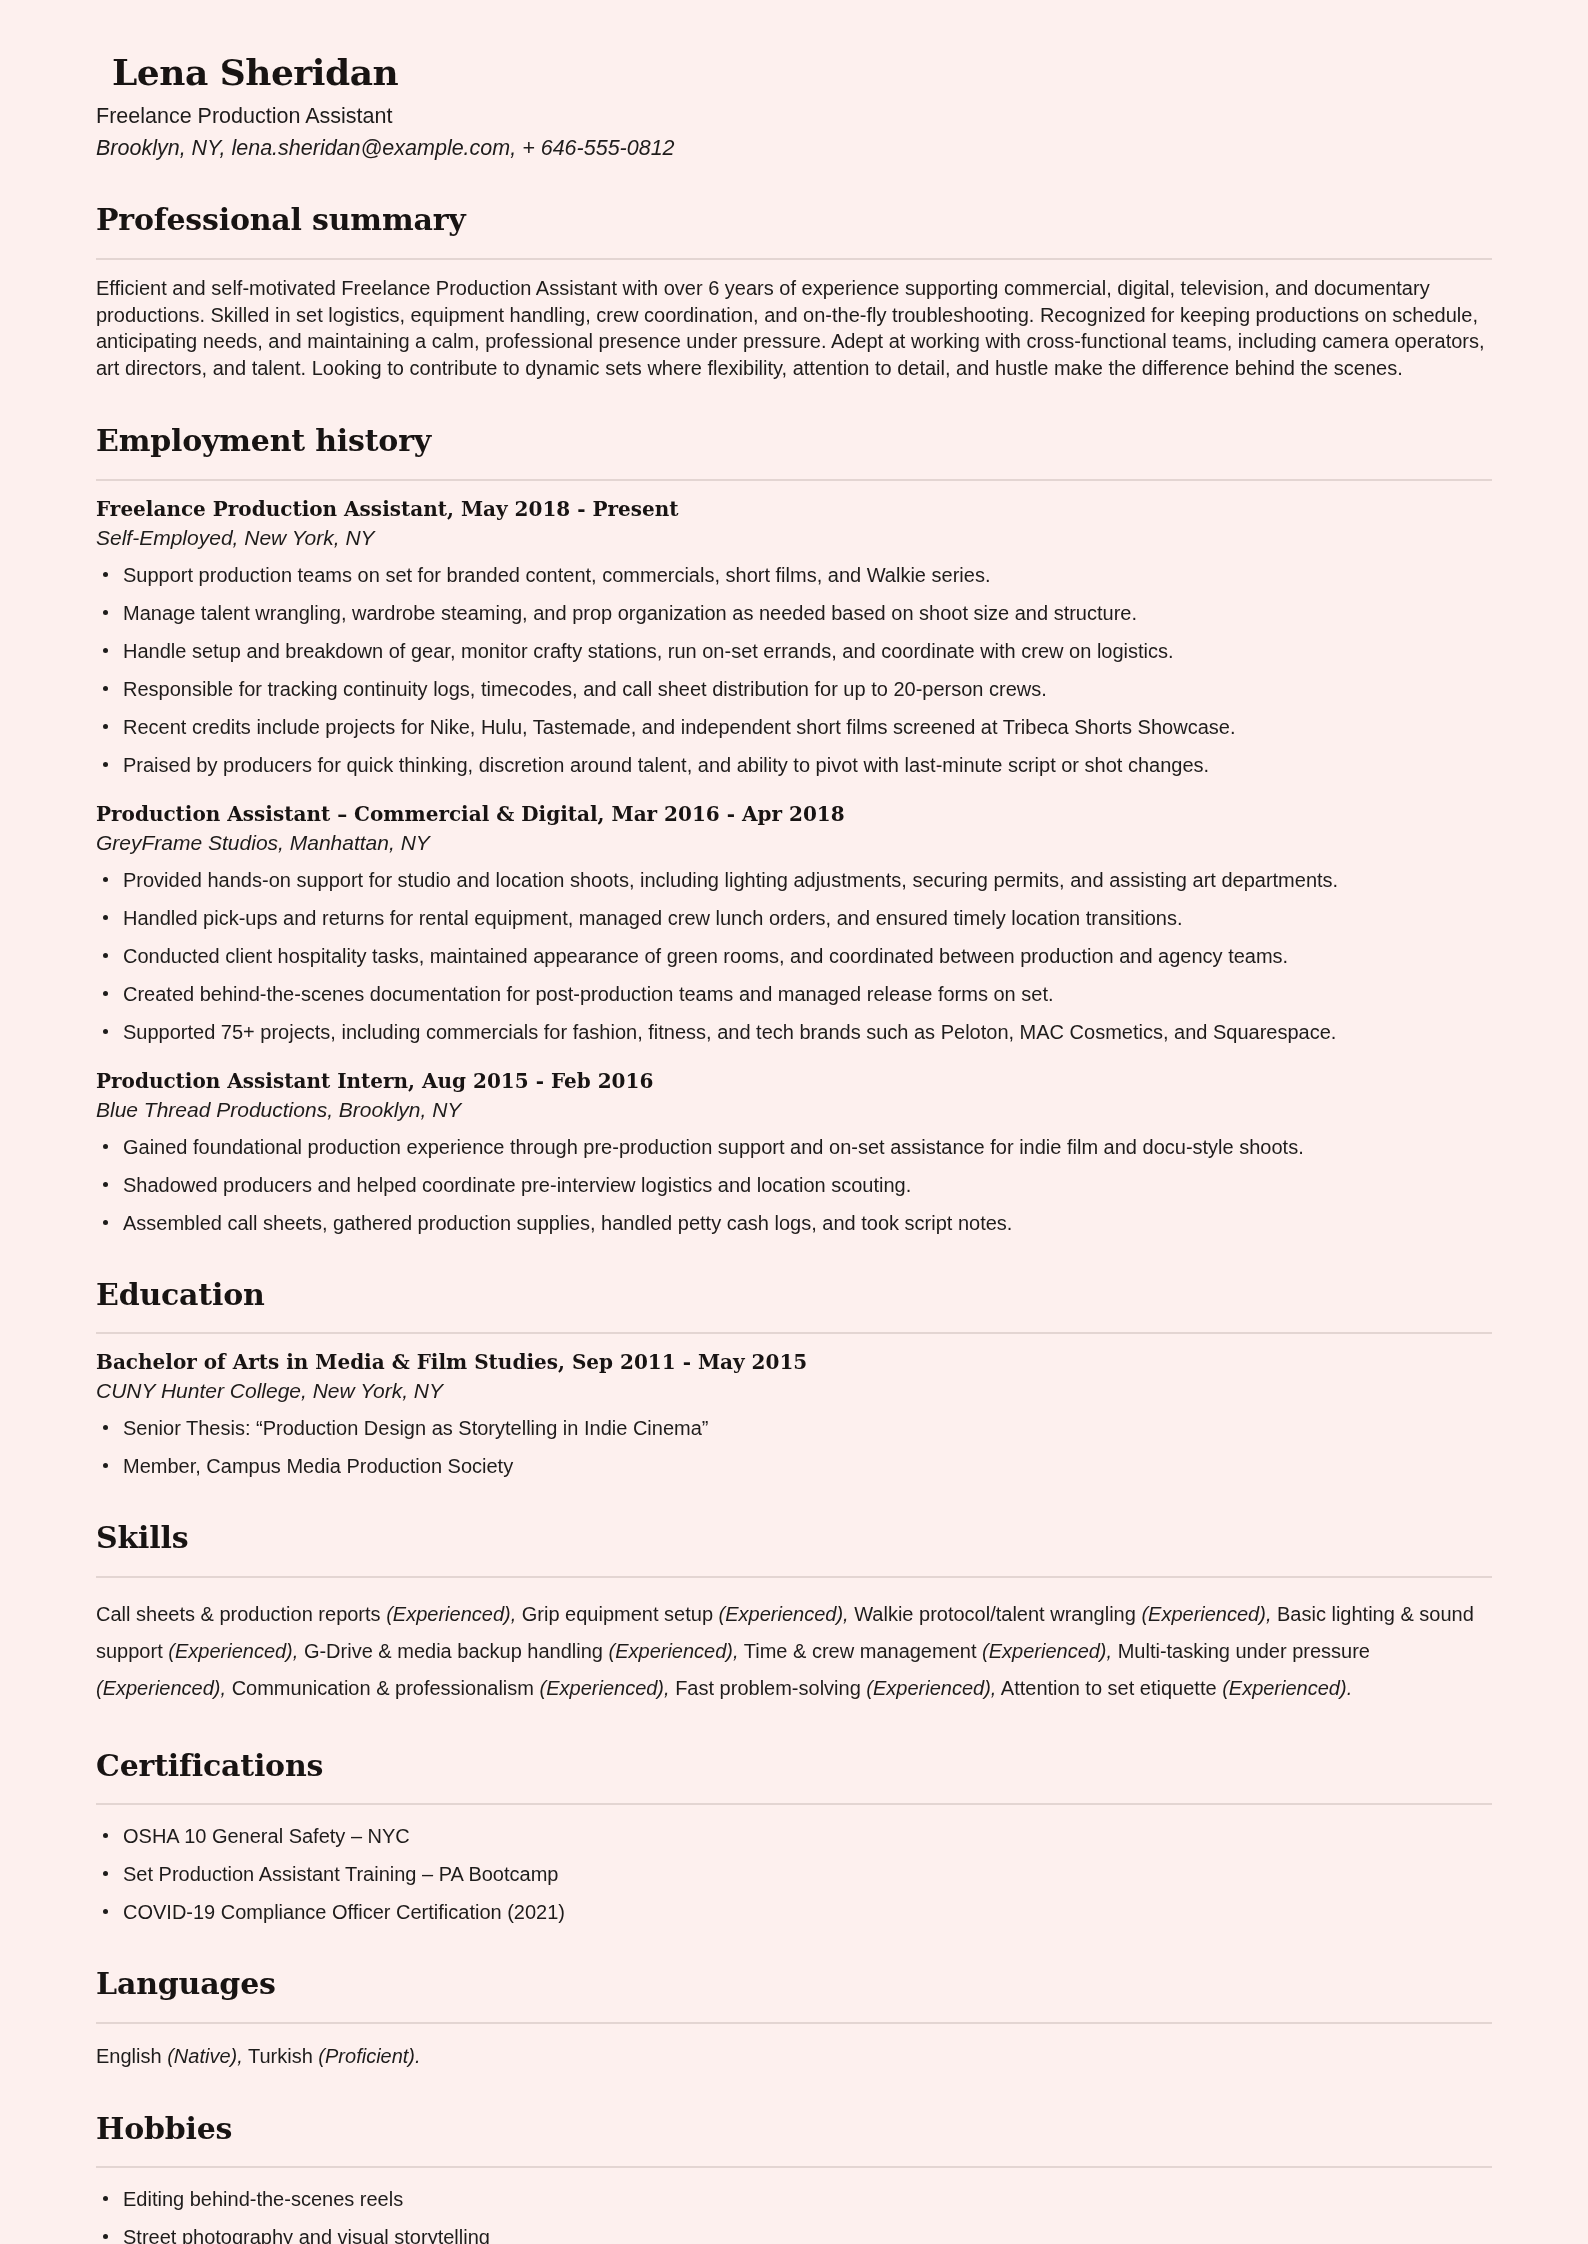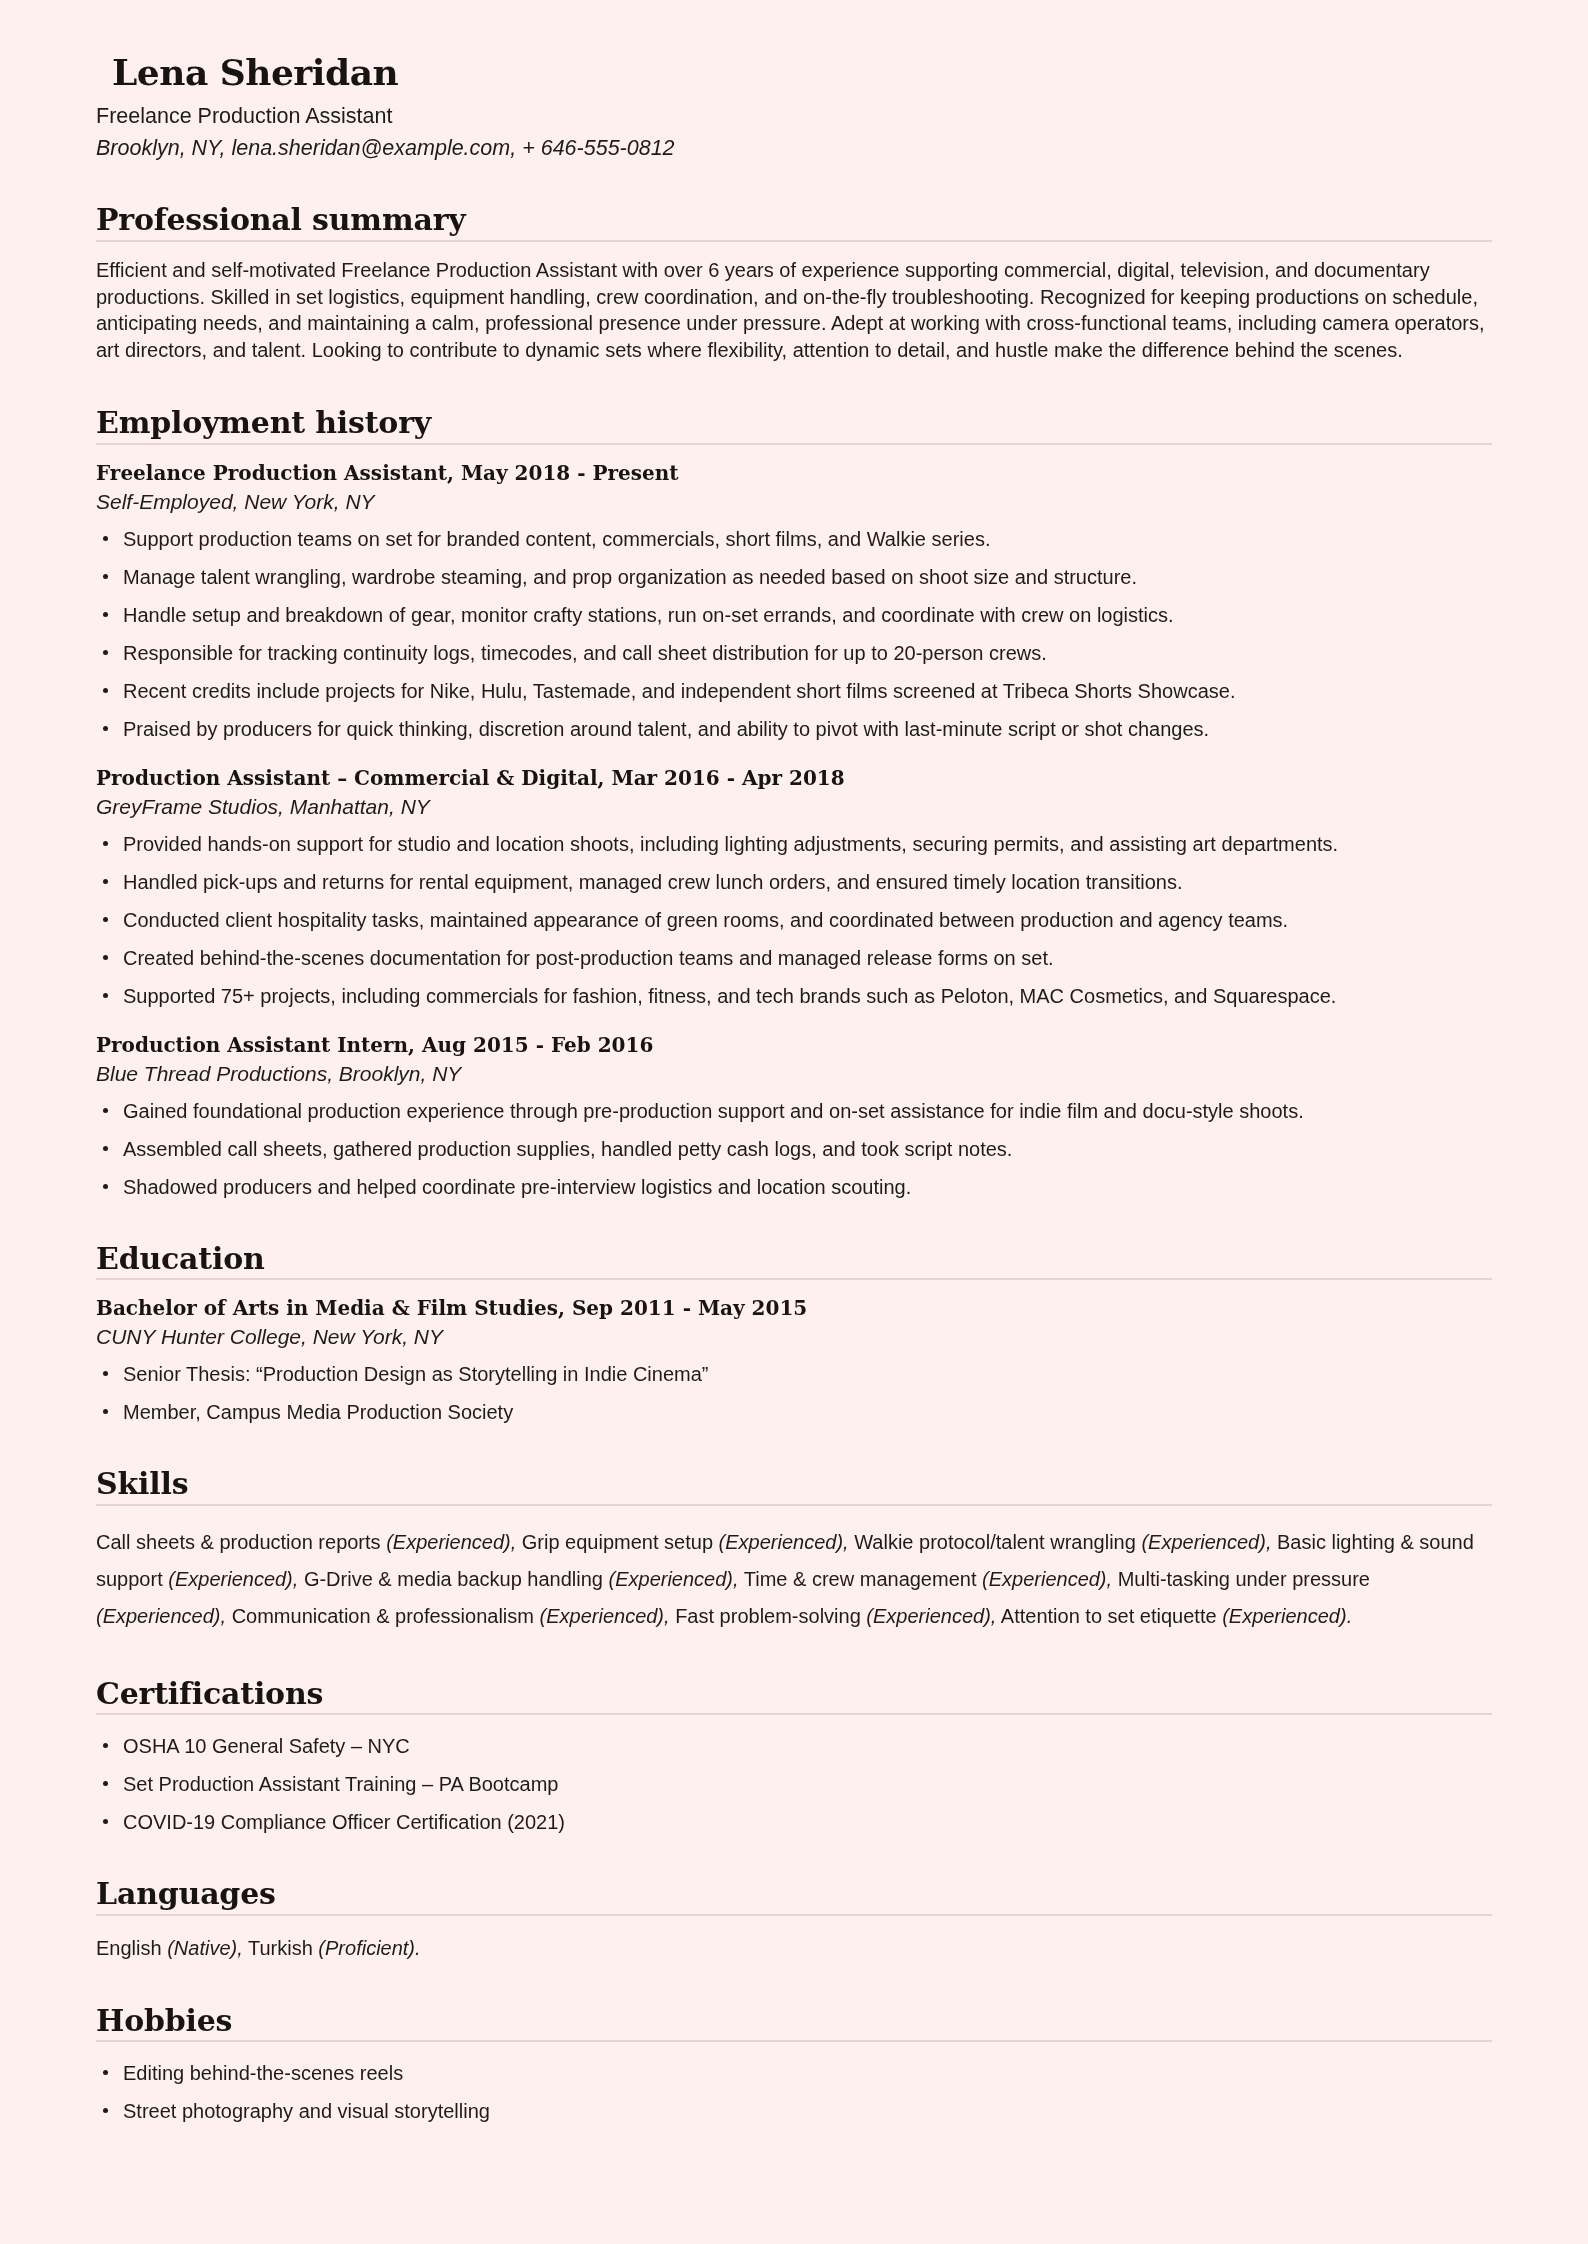--- a/index.html
+++ b/index.html
@@ -22,21 +22,21 @@
     color: #181413;
     letter-spacing: -0.5px;
   }
   .subtitle { font-size: 21.5px; margin: 0 0 7px; }
   .contact  { font-size: 21.5px; font-style: italic; margin: 0; }
   h2 {
     font-family: "DejaVu Serif", "Liberation Serif", serif;
     font-size: 30px;
     line-height: 1.15;
     margin: 42px 0 0;
-    padding: 0 0 2px;
+    padding: 0 0 20px;
     border-bottom: 2px solid #e3d5d2;
     color: #181413;
     letter-spacing: -0.2px;
   }
   p.summary { margin: 15px 0 0; line-height: 1.34; }
   .job { margin-top: 24px; }
   .section-body { margin-top: 16px; }
   .section-body .job:first-child { margin-top: 0; }
   h3 {
     font-family: "DejaVu Serif", "Liberation Serif", serif;
@@ -109,22 +109,22 @@
         <li>Created behind-the-scenes documentation for post-production teams and managed release forms on set.</li>
         <li>Supported 75+ projects, including commercials for fashion, fitness, and tech brands such as Peloton, MAC Cosmetics, and Squarespace.</li>
       </ul>
     </div>
 
     <div class="job">
       <h3>Production Assistant Intern, Aug 2015 - Feb 2016</h3>
       <p class="company">Blue Thread Productions, Brooklyn, NY</p>
       <ul>
         <li>Gained foundational production experience through pre-production support and on-set assistance for indie film and docu-style shoots.</li>
+        <li>Shadowed producers and helped coordinate pre-interview logistics and location scouting.</li>
         <li>Assembled call sheets, gathered production supplies, handled petty cash logs, and took script notes.</li>
-        <li>Shadowed producers and helped coordinate pre-interview logistics and location scouting.</li>
       </ul>
     </div>
 
   </div>
 </section>
 
 <section>
   <h2>Education</h2>
   <div class="section-body">
     <div class="job">

